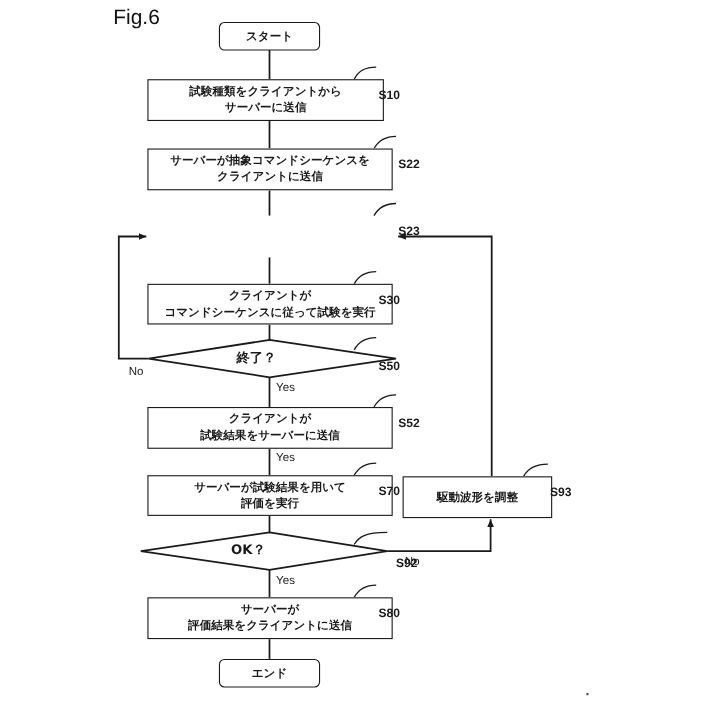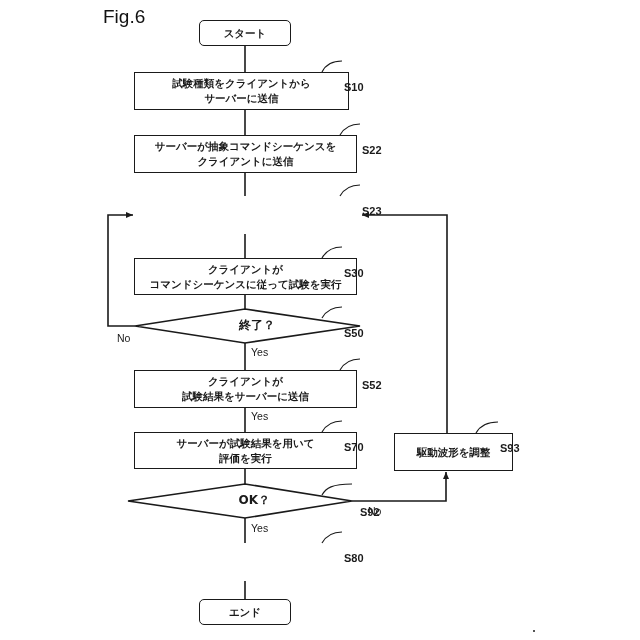--- a/index.html
+++ b/index.html
@@ -2,21 +2,21 @@
 <html><head>
 <meta charset="utf-8">
 <style>
   html,body{margin:0;padding:0;background:#ffffff;}
   body{width:640px;height:640px;position:relative;overflow:hidden;font-family:"DejaVu Sans",sans-serif;color:#1a1a1a;}
   #canvas{position:absolute;left:0;top:0;width:640px;height:640px;padding-left:36px;}
   .fig-title{position:absolute;left:103px;top:6px;font-family:"Liberation Sans",sans-serif;font-size:19px;color:#111;}
   .box{position:absolute;border:1.6px solid #1a1a1a;background:#fff;box-sizing:border-box;display:flex;align-items:center;justify-content:center;text-align:center;font-size:10.5px;font-weight:bold;line-height:15px;white-space:pre-line;}
   .term{border-radius:5px;font-size:10.5px;}
   .lbl{position:absolute;font-family:"Liberation Sans",sans-serif;font-size:11px;font-weight:bold;color:#1a1a1a;margin-top:28px;}
-  .dtext{position:absolute;font-size:12px;font-weight:bold;text-align:right;}
+  .dtext{position:absolute;font-size:12px;font-weight:bold;text-align:left;}
   .yn{position:absolute;font-family:"Liberation Sans",sans-serif;font-size:10.5px;color:#1a1a1a;}
   .dot{position:absolute;left:533px;top:630px;width:2px;height:2px;background:#555;}
 </style>
 </head>
 <body>
 
 <div id="canvas">
 
   <svg width="640" height="640" style="position:absolute;left:0;top:0">
     <defs>
@@ -86,26 +86,28 @@
   <div class="box" style="left:134px;top:370px;width:223px;height:38px;">クライアントが
 試験結果をサーバーに送信</div>
   <div class="lbl" style="left:362px;top:351px;">S52</div>
 
   <div class="yn" style="left:251px;top:410px;">Yes</div>
 
   <div class="box" style="left:134px;top:432px;width:223px;height:37px;">サーバーが試験結果を用いて
 評価を実行</div>
   <div class="lbl" style="left:344px;top:413px;">S70</div>
 
-  <div class="box" style="left:394px;top:433px;width:119px;height:38px;">駆動波形を調整</div>
+  <div class="box" style="left:366px;top:433px;width:136px;height:38px;">駆動波形を調整</div>
   <div class="lbl" style="left:500px;top:414px;">S93</div>
 
   <div class="dtext" style="left:210px;top:492px;width:60px;">OK？</div>
   <div class="lbl" style="left:360px;top:478px;">S92</div>
   <div class="yn" style="left:368px;top:505px;">No</div>
   <div class="yn" style="left:251px;top:522px;">Yes</div>
 
+  <div class="box" style="left:134px;top:543px;width:223px;height:38px;">サーバーが
+評価結果をクライアントに送信</div>
   <div class="lbl" style="left:344px;top:524px;">S80</div>
 
   <div class="box term" style="left:199px;top:599px;width:92px;height:26px;font-family:Liberation Serif, serif;">エンド</div>
 
   <div class="dot"></div>
 </div>
 
 </body></html>

